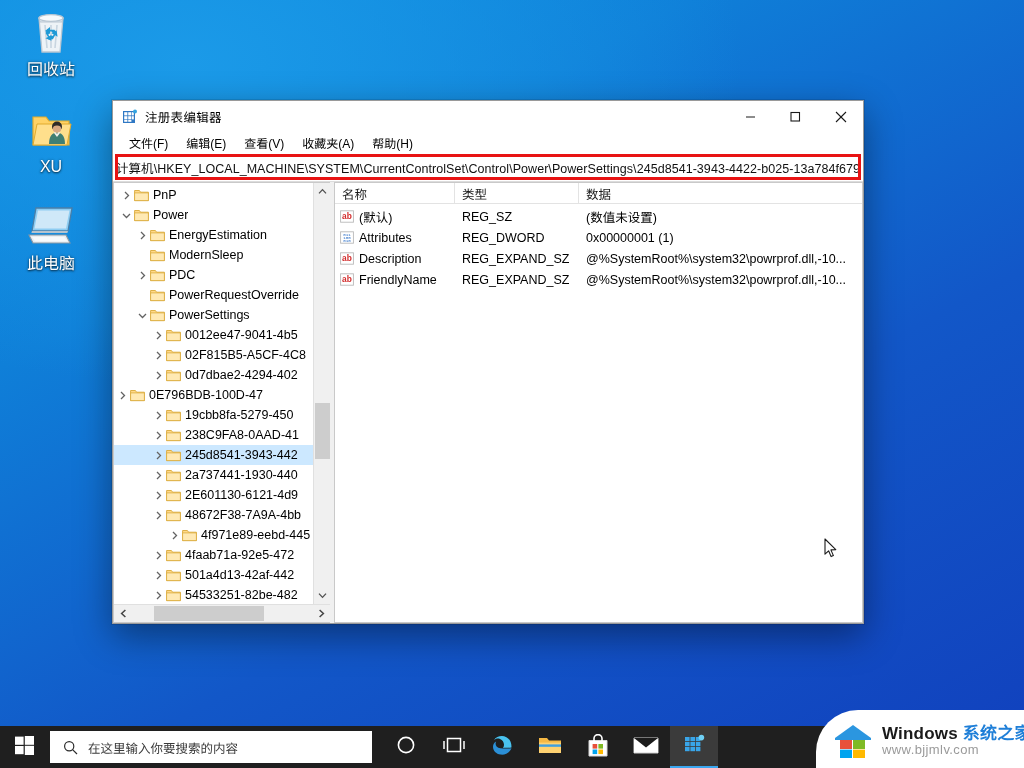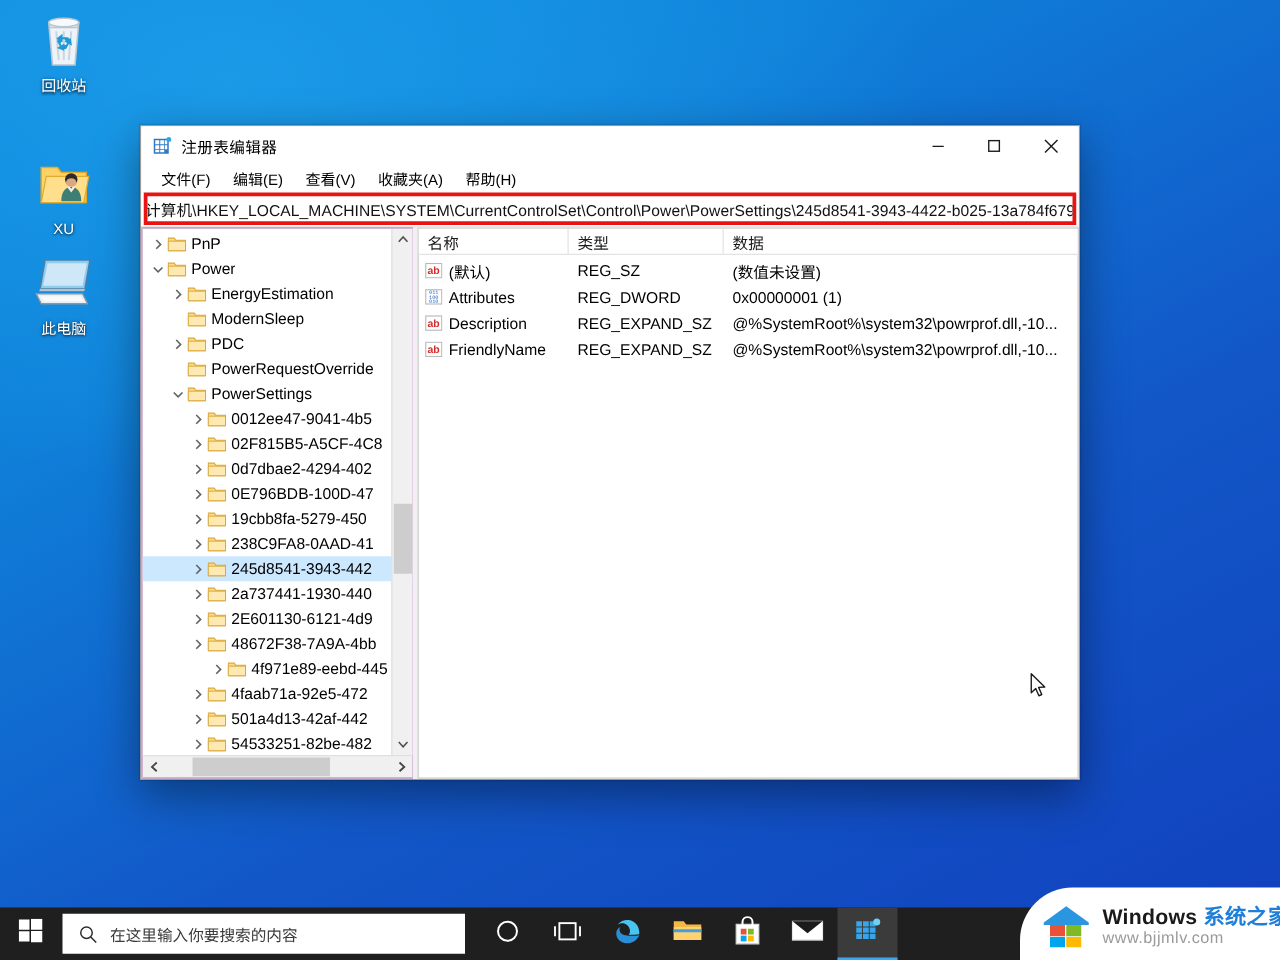--- a/index.html
+++ b/index.html
@@ -20,21 +20,21 @@
       radial-gradient(ellipse 900px 520px at 18% 8%, #1b9ae8 0%, rgba(27,154,232,0) 62%),
       linear-gradient(152deg, #0b8ddf 0%, #0f7fd8 28%, #1257c8 62%, #1140bd 100%);
     overflow: hidden;
   }
 
   .desk-icon {
     position: absolute;
     width: 86px;
     text-align: center;
     color: #ffffff;
-    font-size: 12px;
+    font-size: 16px;
     line-height: 15px;
     text-shadow: 0 1px 2px rgba(0,0,0,.65), 0 0 3px rgba(0,0,0,.45);
     cursor: default;
     user-select: none;
   }
   .desk-icon .glyph { display: block; height: 50px; margin-bottom: 4px; }
   .desk-icon .glyph svg { display: block; margin: 0 auto; }
 
   
   #regwin {
@@ -313,21 +313,21 @@
         <g transform="translate(23,26)">
           <path d="M-6,-3 L-1,-7 L-1,-4.2 L3.5,-4.2 L6,0 L2.5,0 L0.6,-2.6 L-1,-2.6 L-1,0 Z" fill="#1e9ad6" transform="rotate(0)"></path>
           <path d="M-6,-3 L-1,-7 L-1,-4.2 L3.5,-4.2 L6,0 L2.5,0 L0.6,-2.6 L-1,-2.6 L-1,0 Z" fill="#1e9ad6" transform="rotate(120)"></path>
           <path d="M-6,-3 L-1,-7 L-1,-4.2 L3.5,-4.2 L6,0 L2.5,0 L0.6,-2.6 L-1,-2.6 L-1,0 Z" fill="#1e9ad6" transform="rotate(240)"></path>
         </g>
       </svg>
     </span>
     <span>回收站</span>
   </div>
 
-  <div class="desk-icon" style="left:8px; top:122px;">
+  <div class="desk-icon" style="left:8px; top:105px;">
     <span class="glyph">
       <svg width="48" height="48" viewBox="0 0 48 48">
         <path d="M6 12 L19 12 L22 16 L42 16 L42 40 L6 40 Z" fill="#ffd265" stroke="#e0ab2e" stroke-width="1.2"></path>
         <path d="M10 19 L44 19 L40 40 L6 40 Z" fill="#ffdf8c" stroke="#e0ab2e" stroke-width="1"></path>
         <g transform="translate(30,28)">
           <ellipse cx="0" cy="-6.5" rx="5" ry="5" fill="#2e2a27"></ellipse>
           <path d="M-8 11 C-8 3 -4.5 -0.5 0 -0.5 C4.5 -0.5 8 3 8 11 Z" fill="#3f7f73"></path>
           <path d="M-3.2 -0.2 L0 4 L3.2 -0.2 L1.6 -1.2 L0 1 L-1.6 -1.2 Z" fill="#f2efe9"></path>
           <ellipse cx="0" cy="-4" rx="4.2" ry="3.4" fill="#d8a882"></ellipse>
         </g>
@@ -533,21 +533,21 @@
                   </svg>
                 </span>
                 <span class="folder">
                   <svg width="15" height="13" viewBox="0 0 15 13">
                     <path d="M0.6 1.5 L5.4 1.5 L6.6 3.2 L14.4 3.2 L14.4 11.6 L0.6 11.6 Z" fill="#ffd98a" stroke="#d9a93a" stroke-width="0.9"></path>
                     <path d="M0.6 3.9 L14.4 3.9 L14.4 11.6 L0.6 11.6 Z" fill="#ffe9b3" stroke="#d9a93a" stroke-width="0.8"></path>
                   </svg>
                 </span>
                 <span class="tlabel">0d7dbae2-4294-402</span>
               </div>
-              <div class="trow" style="padding-left: 36px; text-align: center;">
+              <div class="trow" style=" text-align: center;">
                 <span class="twist">
                   <svg width="9" height="9" viewBox="0 0 9 9">
                     <path d="M3 1 L6.5 4.5 L3 8" fill="none" stroke="#636363" stroke-width="1.3"></path>
                   </svg>
                 </span>
                 <span class="folder">
                   <svg width="15" height="13" viewBox="0 0 15 13">
                     <path d="M0.6 1.5 L5.4 1.5 L6.6 3.2 L14.4 3.2 L14.4 11.6 L0.6 11.6 Z" fill="#ffd98a" stroke="#d9a93a" stroke-width="0.9"></path>
                     <path d="M0.6 3.9 L14.4 3.9 L14.4 11.6 L0.6 11.6 Z" fill="#ffe9b3" stroke="#d9a93a" stroke-width="0.8"></path>
                   </svg>

